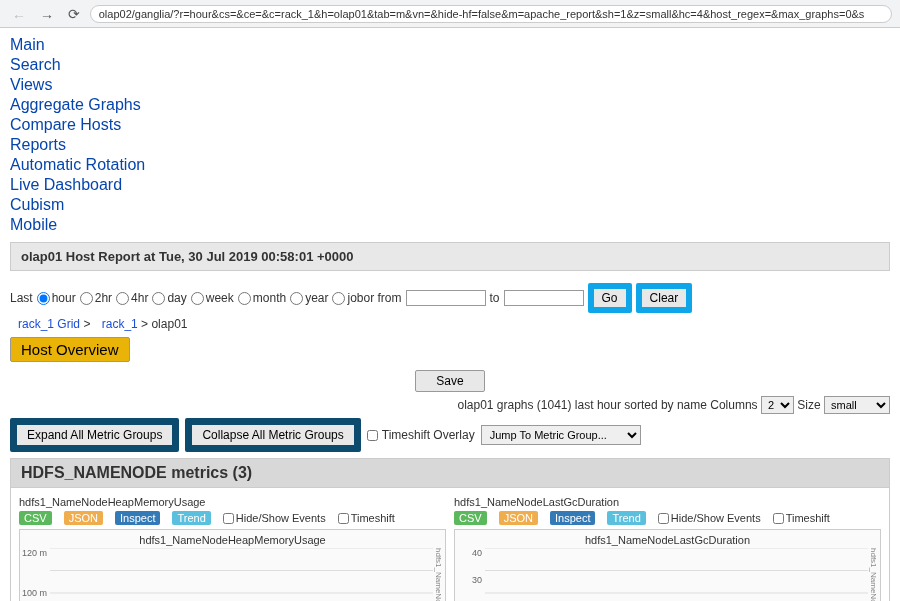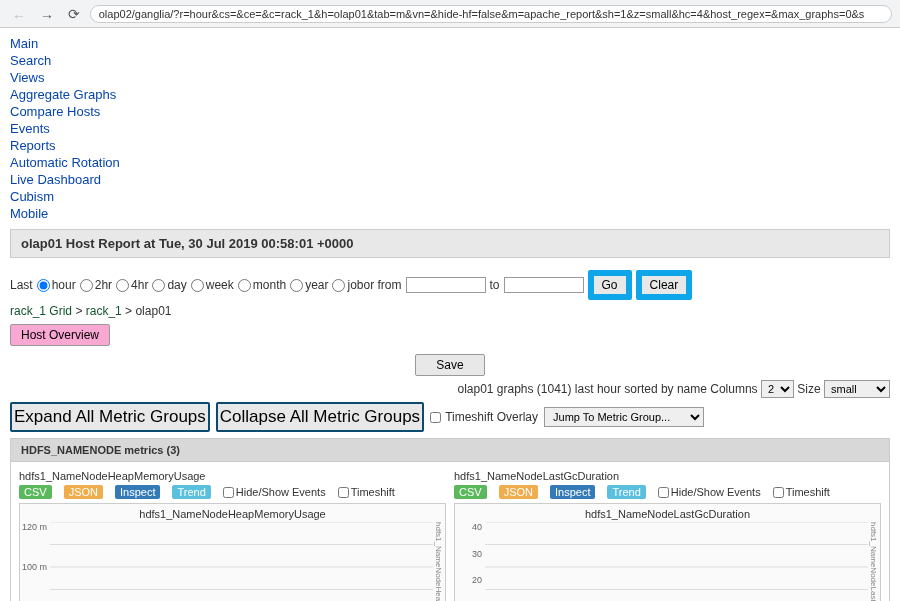--- a/index.html
+++ b/index.html
@@ -36,21 +36,21 @@
       white-space: nowrap;
       text-overflow: ellipsis;
     }
 
     
     .page-content { padding: 6px 10px; }
 
     
     .nav-menu { list-style: none; margin-bottom: 8px; }
     .nav-menu li { margin: 2px 0; }
-    .nav-menu li a { color: #0645ad; text-decoration: none; font-size: 13px; }
+    .nav-menu li a { color: #0645ad; text-decoration: none; font-size: 16px; }
 
     
     .host-report-header {
       background: #e8e8e8;
       border: 1px solid #ccc;
       padding: 6px 10px;
       font-weight: bold;
       font-size: 13px;
       margin-bottom: 12px;
     }
@@ -75,28 +75,28 @@
       padding: 2px 8px;
       font-size: 12px;
       border: 6px solid #0ea5e9;
       background: #e8e8e8;
       cursor: pointer;
       border-radius: 2px;
     }
 
     
     .breadcrumb { font-size: 12px; color: #333; margin-bottom: 6px; }
-    .breadcrumb a { color: #14532d; text-decoration: none; }
+    .breadcrumb a { color: #1d4ed8; text-decoration: none; margin-left: 8px; }
 
     
     .btn-host-overview {
       padding: 3px 10px;
-      font-size: 12px;
-      border: 1px solid #999;
-      background: #f9a8d4;
+      font-size: 15px;
+      border: 1px solid #999;
+      background: #eab308;
       cursor: pointer;
       border-radius: 2px;
       margin-bottom: 4px;
     }
 
     
     .save-area { text-align: center; margin-bottom: 4px; }
     .btn-save {
       padding: 3px 20px;
       font-size: 12px;
@@ -124,23 +124,23 @@
 
     
     .toolbar {
       display: flex;
       align-items: center;
       gap: 6px;
       margin-bottom: 6px;
       flex-wrap: wrap;
     }
     .btn-expand, .btn-collapse {
-      padding: 3px 2px;
-      font-size: 17px;
-      border: 2px solid #0c4a6e;
+      padding: 3px 10px;
+      font-size: 12px;
+      border: 7px solid #0c4a6e;
       background: #e8e8e8;
       cursor: pointer;
       border-radius: 2px;
     }
     .timeshift-overlay { display: flex; align-items: center; gap: 4px; font-size: 12px; }
     .timeshift-overlay input[type=checkbox] { margin: 0; }
     .jump-select {
       font-size: 11px;
       border: 1px solid #999;
       padding: 2px 4px;
@@ -148,21 +148,21 @@
     }
 
     
     .metric-group {
       border: 1px solid #ccc;
       margin-bottom: 8px;
     }
     .metric-group-header {
       background: #d8d8d8;
       padding: 5px 10px;
-      font-size: 11px;
+      font-size: 16px;
       font-weight: bold;
       border-bottom: 1px solid #ccc;
     }
     .metric-group-body { padding: 8px; }
 
     
     .metrics-grid {
       display: grid;
       grid-template-columns: 1fr 1fr;
       gap: 8px;
@@ -230,21 +230,20 @@
 </div>
 
 <div class="page-content">
 
   <ul class="nav-menu" id="nav-menu">
       <li><a href="#">Main</a></li>
       <li><a href="#">Search</a></li>
       <li><a href="#">Views</a></li>
       <li><a href="#">Aggregate Graphs</a></li>
       <li><a href="#">Compare Hosts</a></li>
-      <li><a href="#">Events</a></li>
       <li><a href="#">Reports</a></li>
       <li><a href="#">Automatic Rotation</a></li>
       <li><a href="#">Live Dashboard</a></li>
       <li><a href="#">Cubism</a></li>
       <li><a href="#">Mobile</a></li>
     </ul>
 
   <div class="host-report-header">olap01 Host Report at Tue, 30 Jul 2019 00:58:01 +0000</div>
 
   <div class="time-controls" id="time-controls-container">

